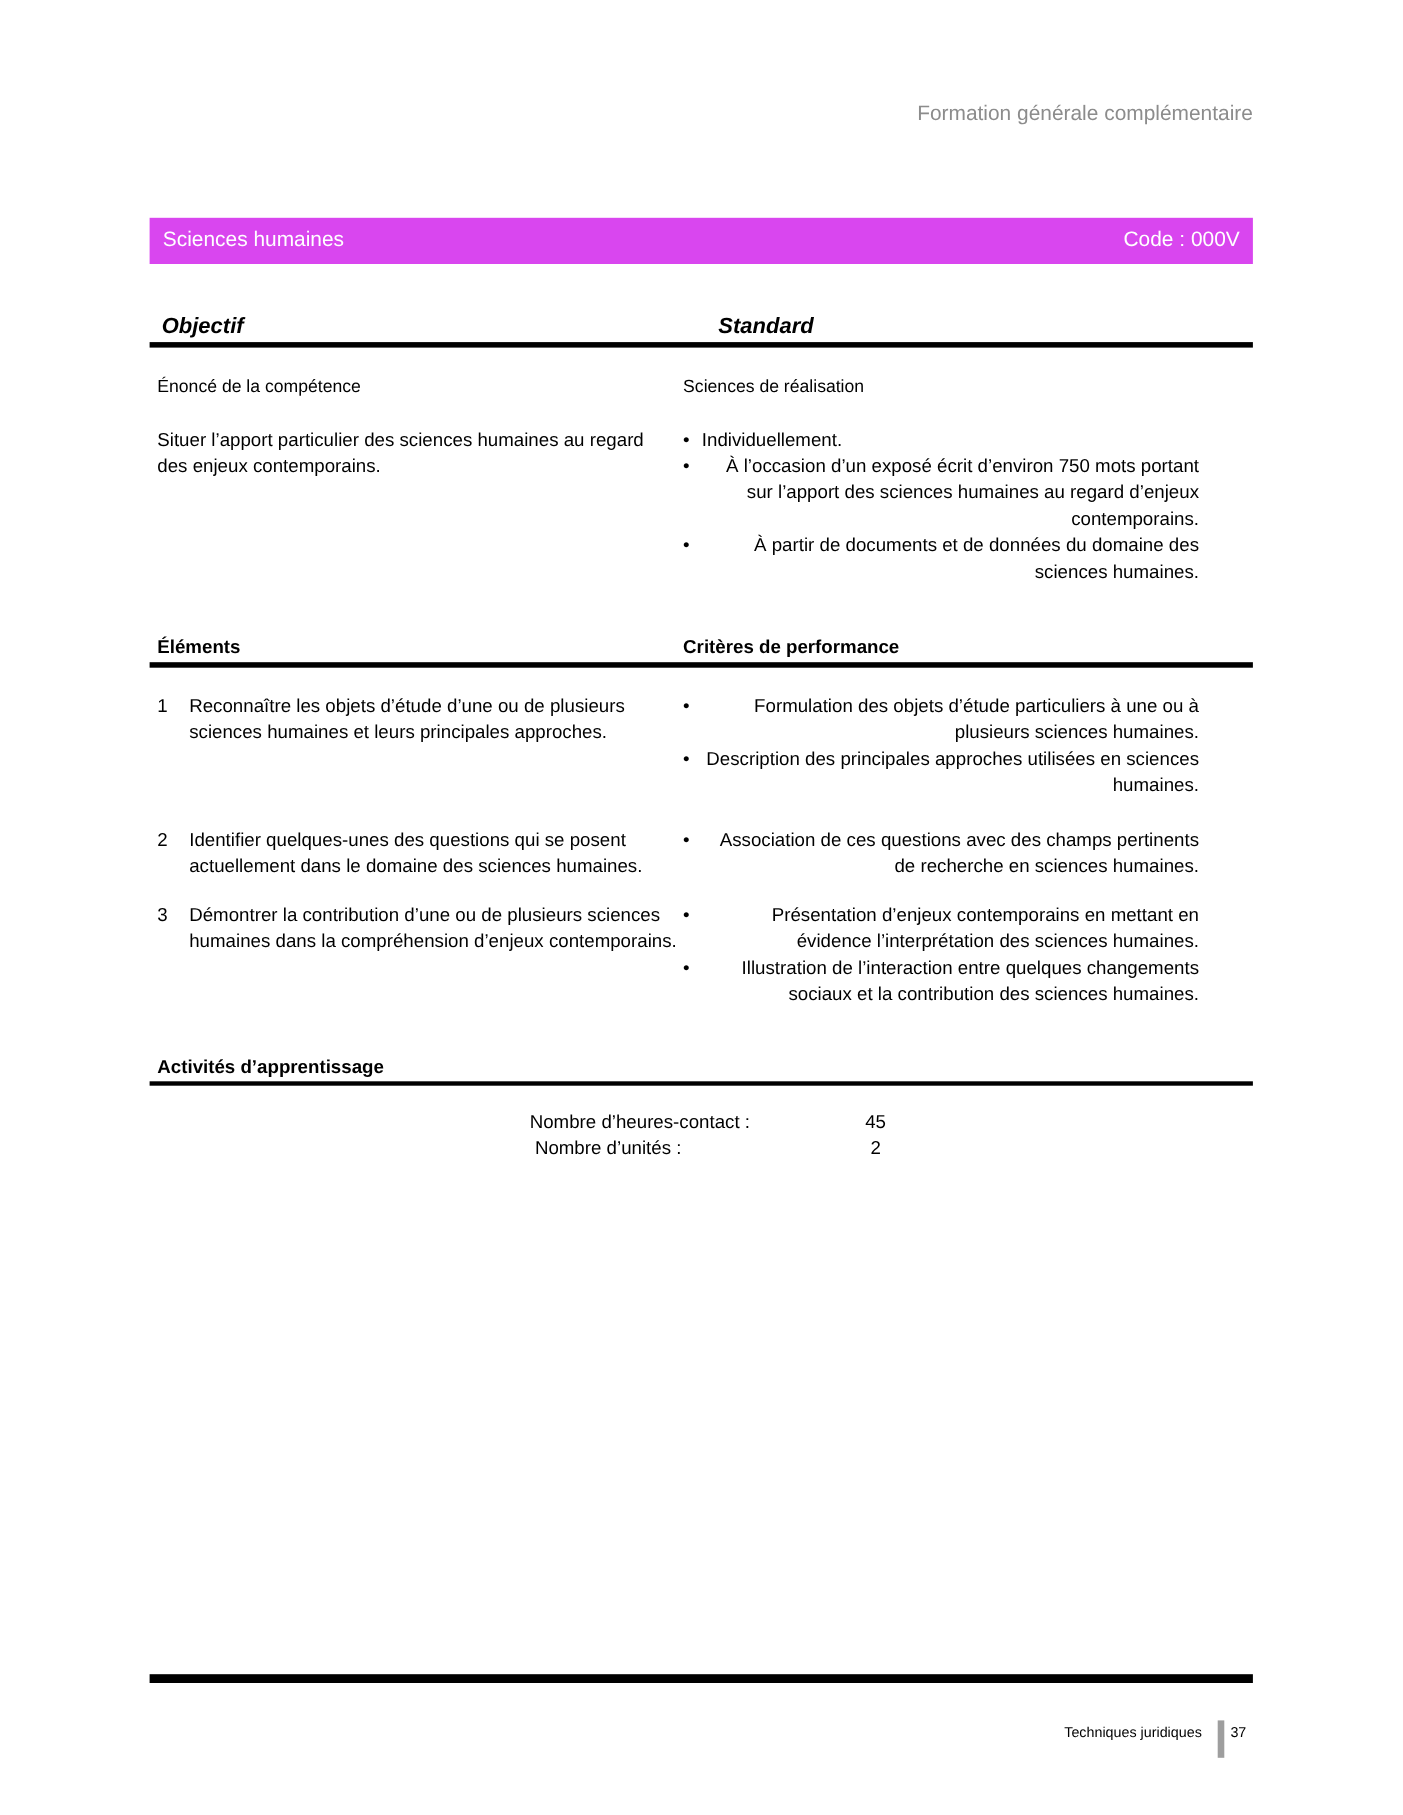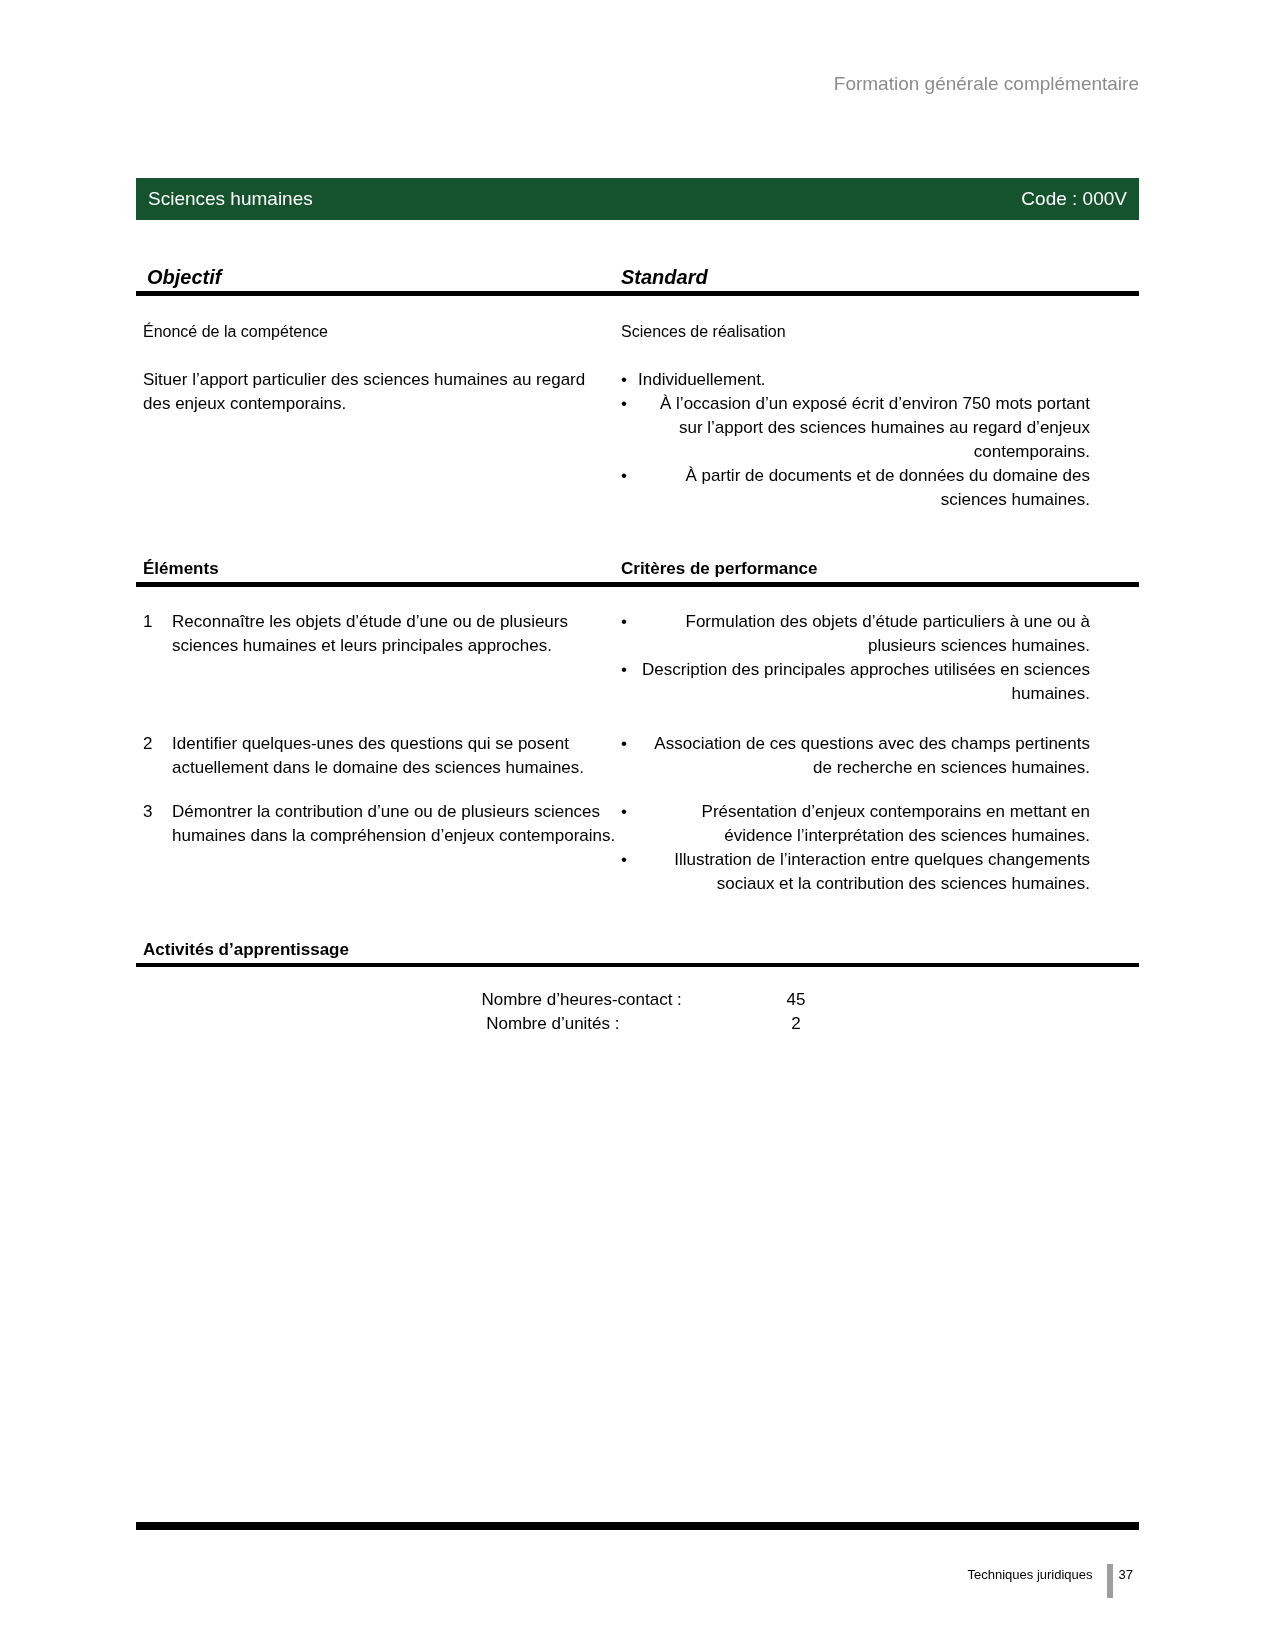--- a/index.html
+++ b/index.html
@@ -8,43 +8,44 @@
     width:1275px; height:1650px;
     background:#ffffff;
     font-family:"Liberation Sans", "DejaVu Sans", sans-serif;
     color:#000000;
     font-size:17px; line-height:24px;
     overflow:hidden;
   }
   .content { margin-left:136px; width:1003px; }
 
   .running-header {
-    padding-top:72px;
+    padding-top:92px;
     text-align:right;
     color:#8c8c8c;
     font-size:19px; line-height:24px;
   }
 
   .title-bar {
     margin-top:82px;
     height:42px;
-    background:#14532d;
+    background:#d946ef;
     color:#ffffff;
     display:flex; justify-content:space-between; align-items:center;
     padding:0 12px;
     box-sizing:border-box;
     font-size:19px;
   }
 
   .col-heads {
     display:grid; grid-template-columns:474px 1fr;
     margin-top:45px;
     padding-left:11px;
     font-size:20px; font-weight:bold; font-style:italic;
     line-height:25px;
+    gap:32px;
   }
 
   .sec-heads {
     display:grid; grid-template-columns:478px 1fr;
     margin-top:45px;
     padding-left:7px;
     font-weight:bold;
     line-height:24px;
   }
 

